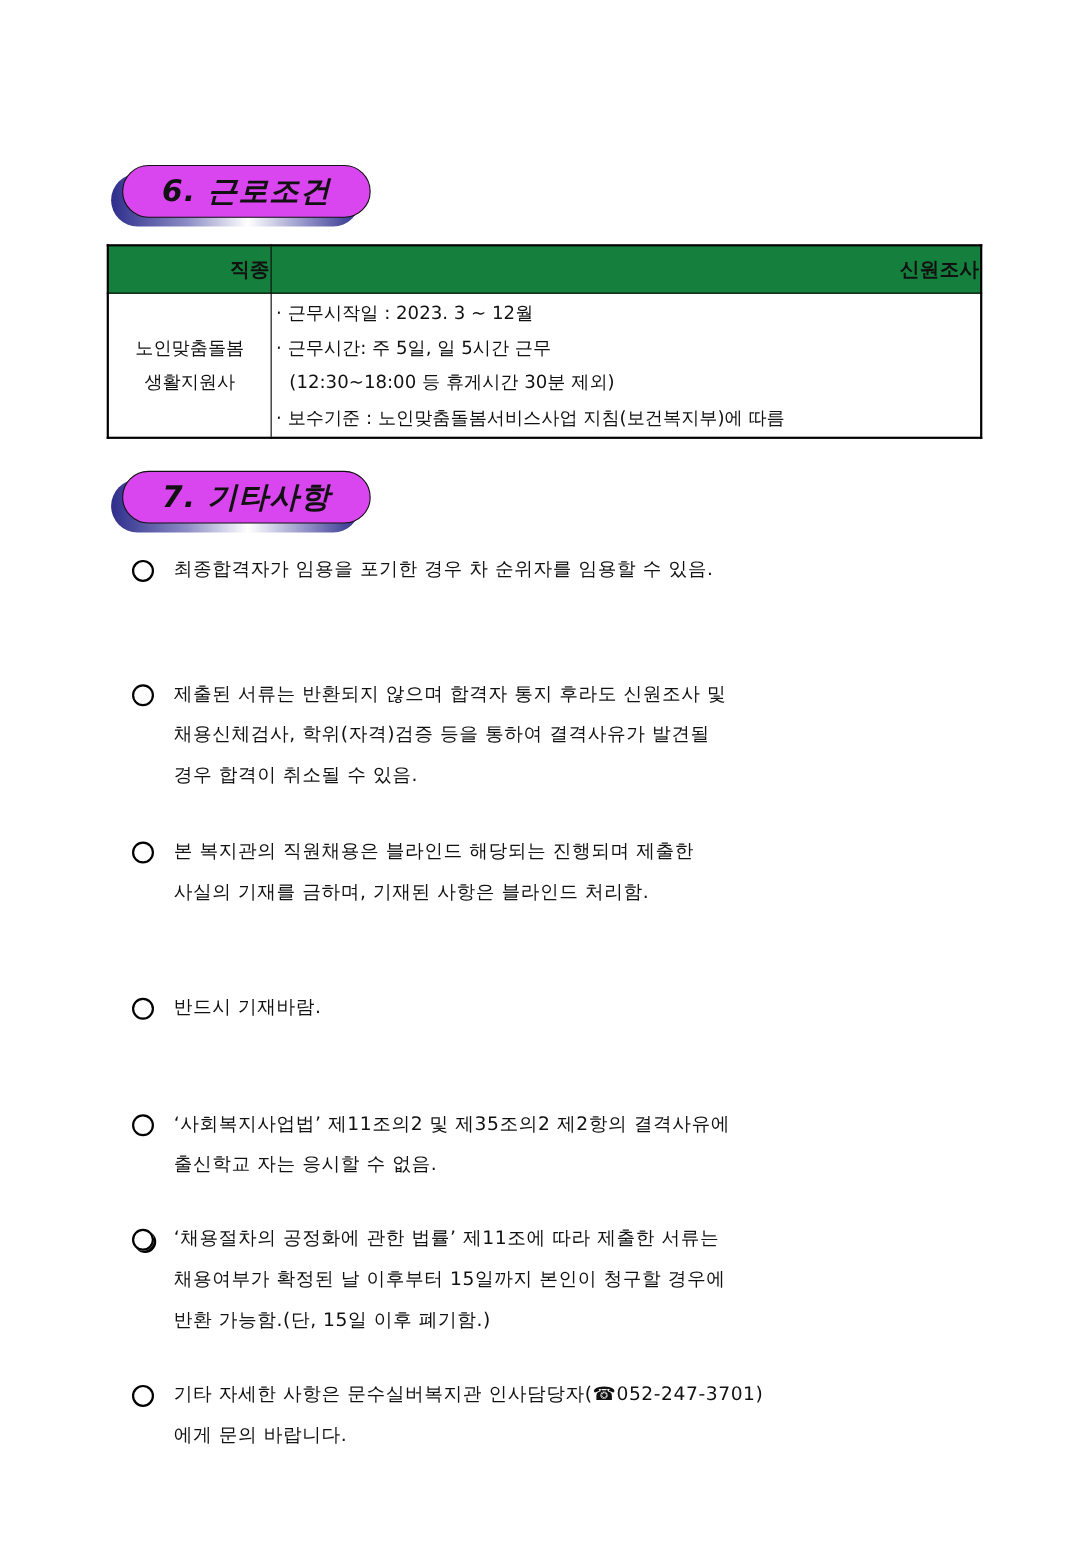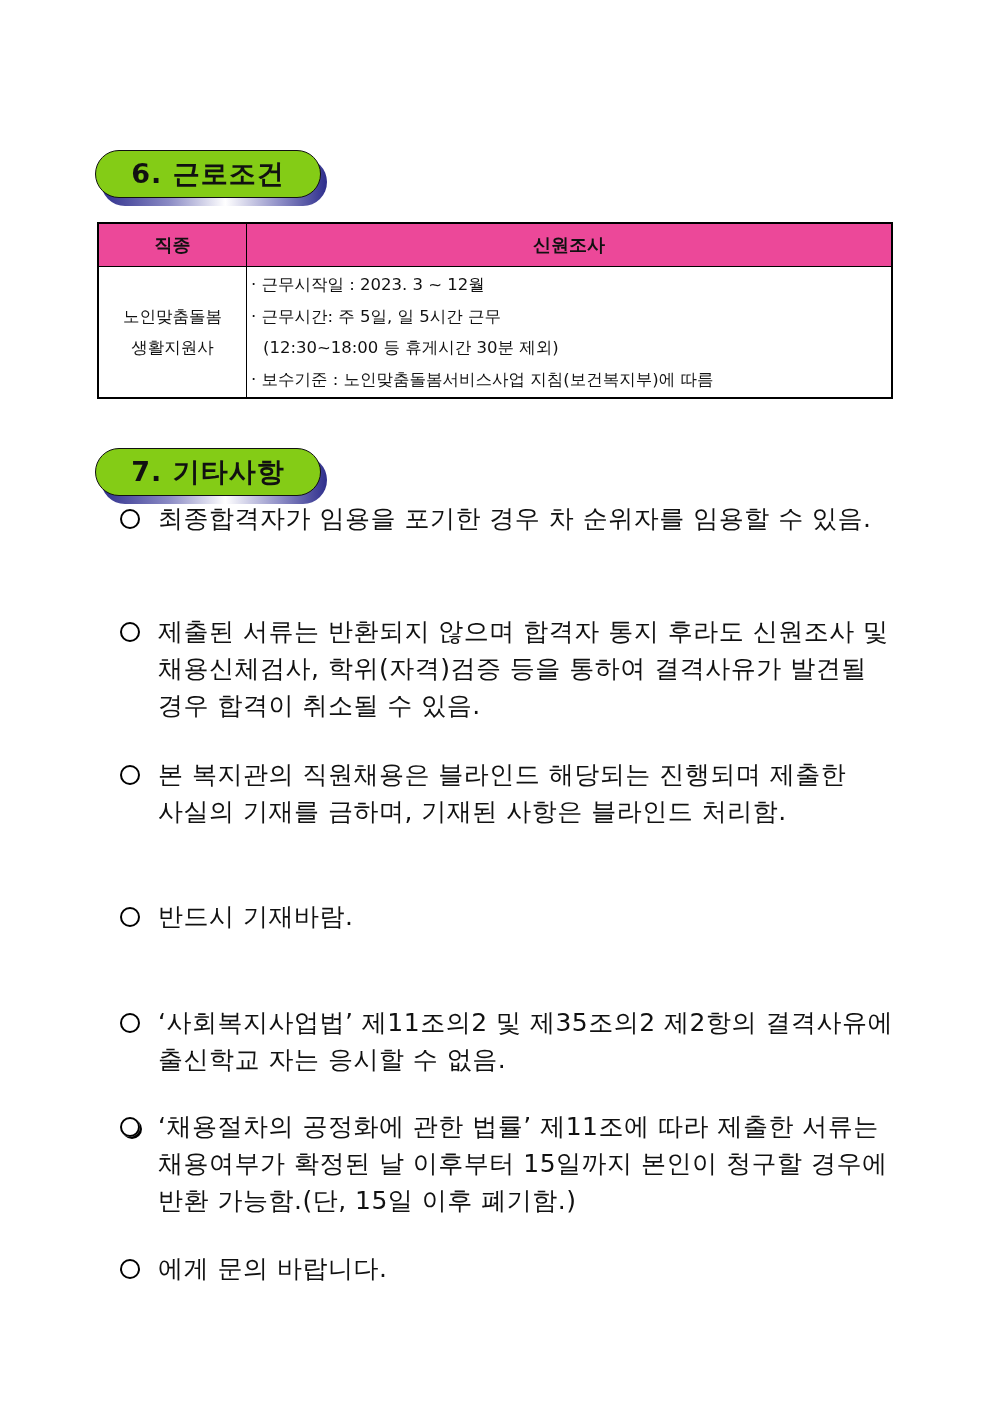--- a/index.html
+++ b/index.html
@@ -10,45 +10,45 @@
     }
     .section-title {
       position:absolute; left:95px; width:226px; height:50px;
     }
     .section-title .shadow {
       position:absolute; left:6px; top:8px; width:226px; height:48px;
       border-radius:26px;
       background: linear-gradient(to right, #2e2e8c 0%, #8a8ac4 30%, #ffffff 55%, #8a8ac4 80%, #2e2e8c 100%);
     }
     .section-title .pill {
-      position:absolute; left:0; top:0; width:224px; height:46px;
-      border:1.5px solid #111; border-radius:26px; background:#84cc16;
+      position:absolute; left:16px; top:0; width:224px; height:46px;
+      border:1.5px solid #111; border-radius:26px; background:#d946ef;
       display:flex; align-items:center; justify-content:center;
-      font-size:27px; font-weight:bold; letter-spacing:1px;
+      font-size:27px; font-weight:bold; letter-spacing:1px;font-style:italic;
     }
     .title-6 { top:150px; }
-    .title-7 { top:428px;margin-top:20px; }
+    .title-7 { top:428px; }
 
     table.cond {
       position:absolute; left:97px; top:222px; width:796px;
       border-collapse:collapse; border:2.5px solid #000;
       font-size:16.5px;
     }
     table.cond th {
-      background:#ec4899; font-weight:bold; font-size:18px;
-      height:40px; border:1px solid #000; border-bottom:1.5px solid #000;
+      background:#15803d; font-weight:bold; font-size:18px;
+      height:40px; border:1px solid #000; border-bottom:1.5px solid #000;text-align:right;
     }
     table.cond td { border:1px solid #000; vertical-align:middle; }
     td.job { width:145px; text-align:center; line-height:31px; }
     td.terms { padding:2px 0 2px 4px; }
     td.terms div { line-height:31.5px; white-space:nowrap; }
     td.terms div.indent { padding-left:12px; }
 
     .items { position:absolute; left:120px; width:780px; top:0; }
-    .item { position:absolute; left:0; width:780px; font-size:25px; line-height:37px; }
+    .item { position:absolute; left:0; width:780px; font-size:17px; line-height:37px; }
     .item .bullet {
       position:absolute; left:0; top:9px; width:16px; height:16px;
       border:2px solid #000; border-radius:50%;
     }
     .item .bullet.shadowed { box-shadow:2px 2px 0 #000; }
     .item .text { margin-left:38px; text-align:justify; text-align-last:left; letter-spacing:0.5px; }
     .item .line { display:block; white-space:nowrap; }
   </style>
 </head>
 <body>
@@ -125,16 +125,17 @@
     <span class="bullet shadowed"></span>
     <div class="text">
       <span class="line">‘채용절차의 공정화에 관한 법률’ 제11조에 따라 제출한 서류는</span>
       <span class="line">채용여부가 확정된 날 이후부터 15일까지 본인이 청구할 경우에</span>
       <span class="line">반환 가능함.(단, 15일 이후 폐기함.)</span>
     </div>
   </div>
   <div class="item" style="top:1250px">
     <span class="bullet"></span>
     <div class="text">
+      <span class="line">기타 자세한 사항은 문수실버복지관 인사담당자(☎052-247-3701)</span>
       <span class="line">에게 문의 바랍니다.</span>
     </div>
   </div>
 </div>
 
 </body></html>

